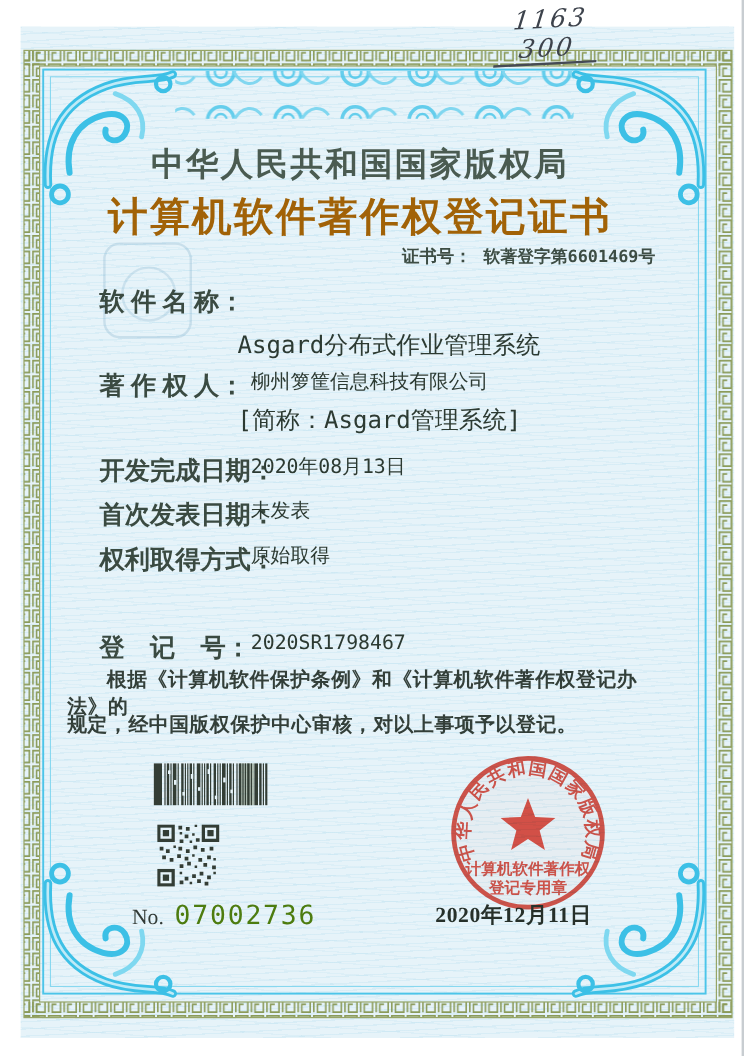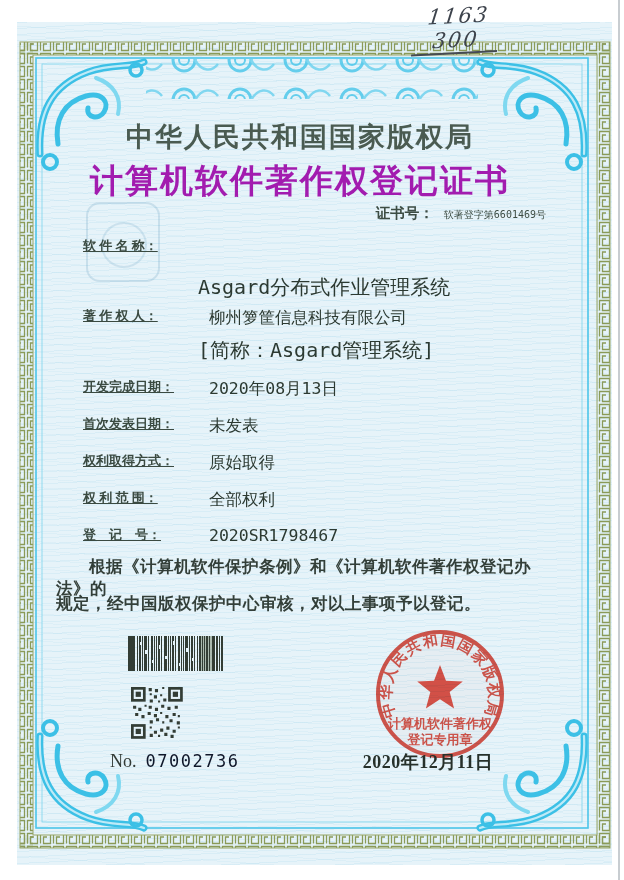--- a/index.html
+++ b/index.html
@@ -21,47 +21,47 @@
   .decor{position:absolute;left:0;top:0;pointer-events:none;}
 
   .handwriting{position:absolute;left:414px;top:4px;width:86px;
        font-family:"DejaVu Serif",serif;font-style:italic;font-size:21px;color:#3d434c;
        transform:rotate(-3deg) skewX(-10deg);border-bottom:2px solid #454a53;
        text-align:center;letter-spacing:2px;}
 
   .authority{position:absolute;top:119px;left:4px;width:592px;text-align:center;
        font-size:27px;font-weight:700;letter-spacing:2px;color:#4a5b51;}
   .cert-title{position:absolute;top:159px;left:4px;width:592px;text-align:center;
-       font-size:33px;font-weight:700;letter-spacing:2px;color:#a21caf;}
+       font-size:33px;font-weight:700;letter-spacing:2px;color:#a16207;}
   .certno{position:absolute;top:204px;left:0;width:546px;text-align:right;
        font-size:14.5px;color:#3d4d44;font-weight:700;}
-  .certno .v{font-weight:400;margin-left:10px;font-family:"DejaVu Sans Mono","Liberation Mono",monospace;font-size:10px;}
+  .certno .v{font-weight:700;margin-left:10px;font-family:"DejaVu Sans Mono","Liberation Mono",monospace;font-size:14px;}
 
   .emboss{position:absolute;left:86px;top:202px;width:70px;height:76px;
        border:2px solid rgba(110,165,195,.25);border-radius:14px;}
   .emboss .inner{position:absolute;left:13px;top:18px;width:42px;height:42px;
        border:2px solid rgba(110,165,195,.22);border-radius:50%;}
 
   .row{position:absolute;left:0;width:100%;height:24px;}
-  .lbl{position:absolute;left:83px;font-size:13px;font-weight:700;color:#3a4a41;white-space:pre;text-decoration:underline;}
+  .lbl{position:absolute;left:83px;font-size:21px;font-weight:700;color:#3a4a41;white-space:pre;}
   .val{position:absolute;left:198px;font-size:16.5px;color:#2c3a32;
        font-family:"DejaVu Sans Mono","Liberation Mono",monospace;white-space:pre;margin-left:11px;}
   .val-multi{position:absolute;left:198px;top:0;font-size:20px;line-height:21px;color:#2c3a32;
        font-family:"DejaVu Sans Mono","Liberation Mono",monospace;white-space:pre;}
 
   .stmt{position:absolute;left:56px;width:502px;font-size:16.5px;color:#333f39;
        letter-spacing:.5px;font-weight:700;}
   .stmt.l1{text-indent:33px;}
 
   .barcode{position:absolute;left:128px;top:636px;}
   .qrcode{position:absolute;left:131px;top:687px;}
 
   .serial{position:absolute;left:110px;top:751px;font-size:18px;color:#323a36;}
   .serial .num{font-family:"DejaVu Sans Mono","Liberation Mono",monospace;
-       color:#0f172a;letter-spacing:1.5px;margin-left:9px;font-size:17px;}
+       color:#4d7c0f;letter-spacing:1.5px;margin-left:9px;font-size:22px;}
 
   .seal{position:absolute;left:370px;top:624px;mix-blend-mode:multiply;opacity:.93;}
   .issue-date{position:absolute;left:356px;top:750px;width:144px;text-align:center;
        font-size:18px;font-weight:700;color:#26302a;letter-spacing:.5px;}
 </style>
 </head>
 <body>
 
 <div class="page">
 
@@ -144,24 +144,20 @@
   <div class="row" style="top:415px">
     <span class="lbl">首次发表日期：</span>
     <span class="val">未发表</span>
   </div>
 
   <div class="row" style="top:452px">
     <span class="lbl">权利取得方式：</span>
     <span class="val">原始取得</span>
   </div>
 
-  <div class="row" style="top:489px">
-    <span class="lbl">权 利 范 围：</span>
-    <span class="val">全部权利</span>
-  </div>
 
   <div class="row" style="top:526px">
     <span class="lbl">登　记　号：</span>
     <span class="val">2020SR1798467</span>
   </div>
 
   <div class="stmt l1" style="top:556px">根据《计算机软件保护条例》和《计算机软件著作权登记办法》的</div>
   <div class="stmt" style="top:593px">规定，经中国版权保护中心审核，对以上事项予以登记。</div>
 
   <svg class="barcode" width="95" height="36">

